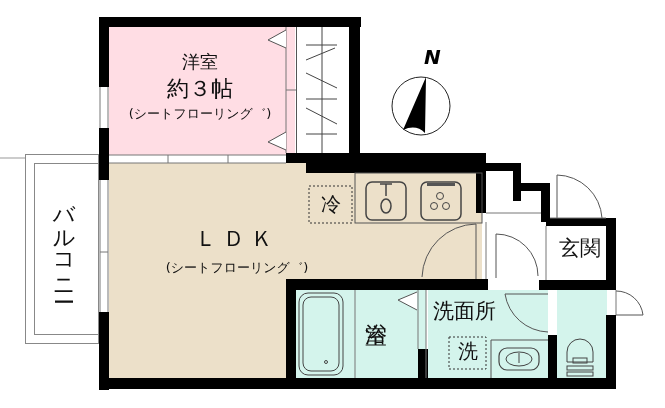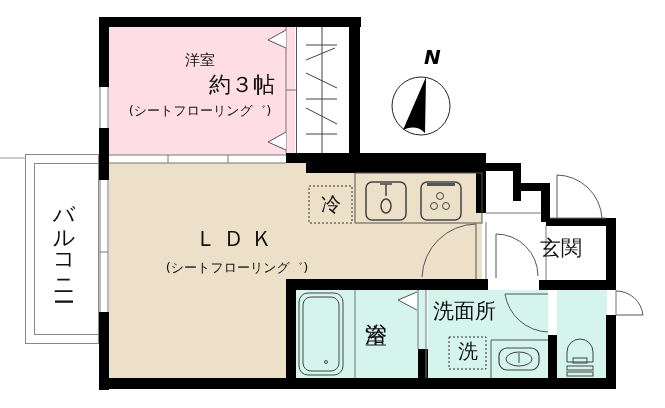--- a/index.html
+++ b/index.html
@@ -133,33 +133,33 @@
 
 <div class="abs" style="left:388px;top:70px;width:66px;height:66px;">
   <svg width="66" height="66">
     <circle cx="33" cy="36" r="29" fill="#fff" stroke="#222" stroke-width="1"></circle>
     <path d="M38 7 L37 63 Q28 54 15 60 Z" fill="#000"></path>
   </svg>
 </div>
 <div class="abs" style="left:424px;top:45px;font-size:20px;font-style:italic;font-weight:bold;">N</div>
 
 <div class="room-label" style="left:125px;top:52px;width:150px;">
-  <div style="font-size:15px;">洋室</div>
-  <div style="font-size:22px;margin-top:3px;text-align:right;">約３帖</div>
+  <div style="font-size:18px;">洋室</div>
+  <div style="font-size:22px;margin-top:3px;">約３帖</div>
   <div style="font-size:13px;margin-top:6px;">(シートフローリング゛)</div>
 </div>
 
 <div class="room-label" style="left:130px;top:226px;width:150px;margin-left:32px;">
   <div style="font-size:22px;letter-spacing:6px;">ＬＤＫ</div>
   <div style="font-size:13px;margin-top:10px;">(シートフローリング゛)</div>
 </div>
 
 <div class="room-label" style="left:52px;top:190px;width:24px;font-size:22px;writing-mode:vertical-rl;line-height:24px;">バルコニー</div>
 
 <div class="room-label" style="left:313px;top:193px;width:36px;font-size:20px;">冷</div>
 
-<div class="room-label" style="left:535px;top:236px;width:52px;font-size:21px;">玄関</div>
+<div class="room-label" style="left:554px;top:236px;width:52px;font-size:21px;">玄関</div>
 
 <div class="room-label" style="left:364px;top:306px;width:24px;font-size:22px;writing-mode:vertical-rl;line-height:24px;">浴室</div>
 
 <div class="room-label" style="left:433px;top:299px;width:92px;font-size:21px;text-align:left;">洗面所</div>
 
 <div class="room-label" style="left:452px;top:340px;width:32px;font-size:20px;">洗</div>
 
 </body></html>

